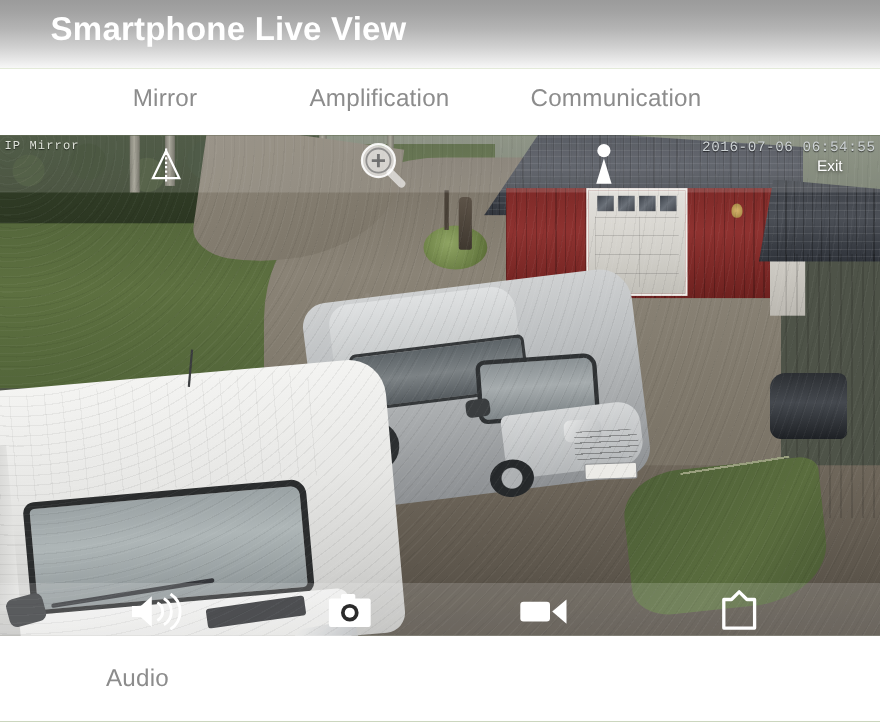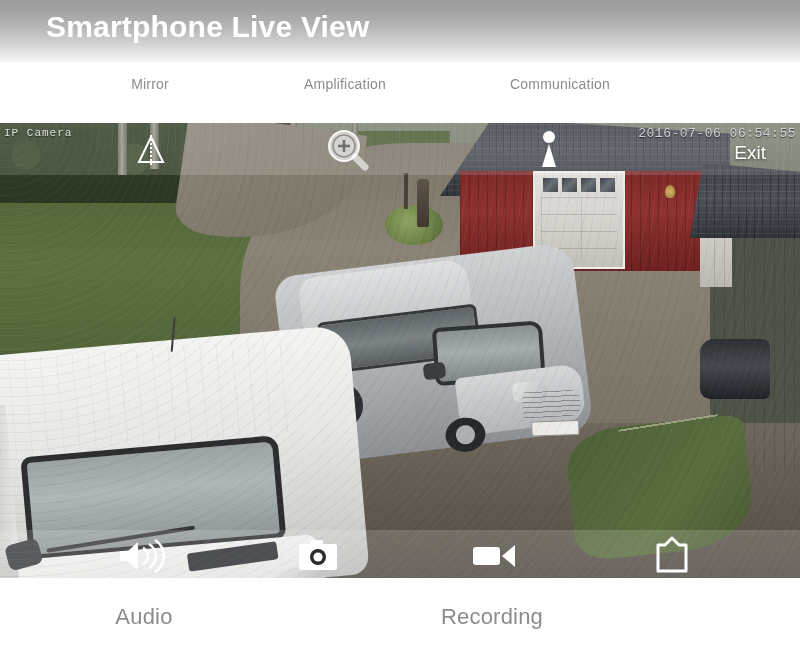--- a/index.html
+++ b/index.html
@@ -49,21 +49,21 @@
   .top-labels {
     position: absolute;
     left: 0; top: 62px;
     width: 800px;
     height: 61px;
     background: #ffffff;
   }
   .top-label {
     position: absolute;
     top: 14px;
-    font-size: 14px;
+    font-size: 22px;
     color: #8c8c8c;
     white-space: nowrap;
     text-align: center;
     letter-spacing: 0.2px;
   }
   #lbl-mirror        { left: 70px;  width: 160px; }
   #lbl-amplification { left: 250px; width: 190px; }
   #lbl-communication { left: 460px; width: 200px; }
 
   
@@ -380,21 +380,21 @@
   .osd-time {
     position: absolute; right: 4px; top: 3px;
     font-family: "Liberation Mono", monospace;
     font-size: 13px;
     color: #cfd4d6;
     letter-spacing: 0.5px;
     text-shadow: 0 1px 1px rgba(0,0,0,0.6);
   }
   .osd-exit {
     position: absolute; right: 34px; top: 19px;
-    font-size: 19px;
+    font-size: 14px;
     color: #ffffff;
     text-shadow: 0 1px 3px rgba(0,0,0,0.55);
   }
 
   
   .vicon {
     position: absolute;
     display: flex;
     align-items: center;
     justify-content: center;
@@ -418,21 +418,21 @@
   }
   .bottom-label {
     position: absolute;
     top: 26px;
     font-size: 22px;
     color: #8c8c8c;
     white-space: nowrap;
     text-align: center;
     letter-spacing: 0.2px;
   }
-  #blbl-audio      { left: 69px;  width: 150px; }
+  #blbl-audio      { left: 50px;  width: 150px; }
   #blbl-capture    { left: 238px; width: 150px; }
   #blbl-recording  { left: 404px; width: 176px; }
   #blbl-definition { left: 588px; width: 172px; }
 </style>
 </head>
 <body>
 
 <div id="app">
 
   <div class="header">
@@ -516,21 +516,21 @@
         <div class="van-mirror"></div>
         <div class="van-light"></div>
       </div>
 
       <div class="gravel-noise"></div>
     </div>
 
     <div class="video-top-strip"></div>
     <div class="video-bottom-strip"></div>
 
-    <div class="osd-ipcam">IP Camera</div>
+    <div class="osd-ipcam">IP Mirror</div>
     <div class="osd-time">2016-07-06 06:54:55</div>
     <div class="osd-exit">Exit</div>
 
     <div class="vicon" id="ic-mirror">
       <svg width="34" height="34" viewBox="0 0 34 34">
         <path d="M17 4 L29 29 L5 29 Z" fill="none" stroke="#ffffff" stroke-width="2"></path>
         <line x1="17" y1="2" x2="17" y2="32" stroke="#ffffff" stroke-width="2" stroke-dasharray="2,2"></line>
       </svg>
     </div>
 
@@ -578,16 +578,15 @@
 
     <div class="vicon" id="ic-definition">
       <svg width="36" height="40" viewBox="0 0 36 40">
         <path d="M4 10 L4 36 L32 36 L32 10 L25 10 L18 3 L11 10 Z" fill="none" stroke="#ffffff" stroke-width="3" stroke-linejoin="round"></path>
       </svg>
     </div>
   </div>
 
   <div class="bottom-labels">
     <div class="bottom-label" id="blbl-audio">Audio</div>
-    <div class="bottom-label" id="blbl-recording">Recording</div>
   </div>
 
 </div>
 
 </body></html>

